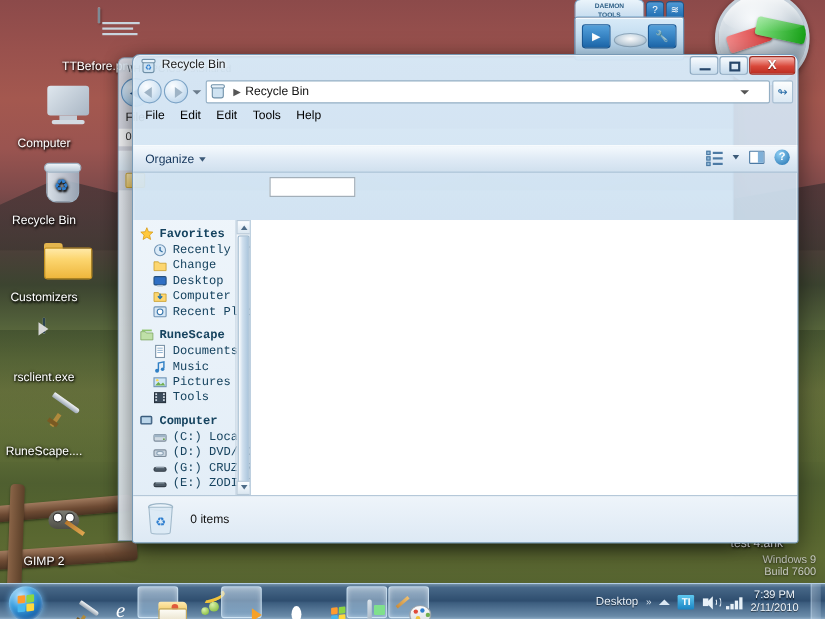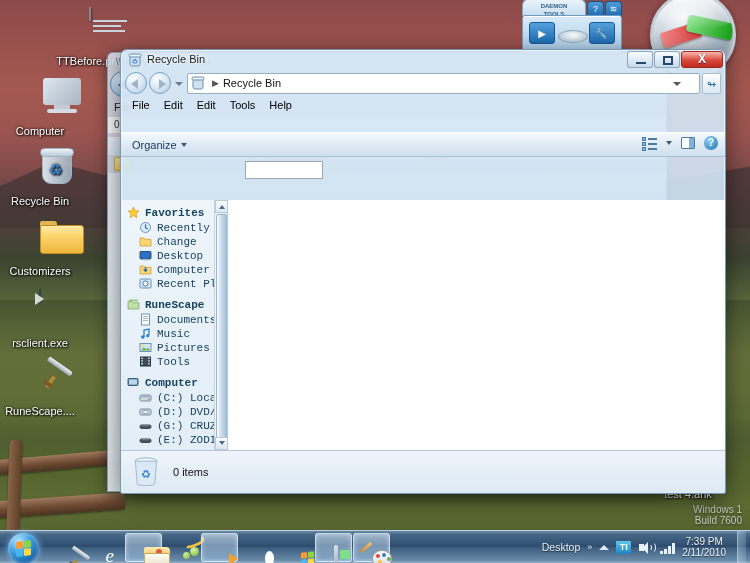--- a/index.html
+++ b/index.html
@@ -412,27 +412,38 @@
     <span class="lbl">RuneScape....</span>
   </div>
 
   <div class="dicon" style="left:2px;top:290px;">
     <span class="glyph">
       <span class="ico-exe"><span class="exe-bar"></span><span class="exe-play"></span></span>
     </span>
     <span class="lbl">rsclient.exe</span>
   </div>
 
+  <div class="dicon" style="left:2px;top:458px;">
+    <span class="glyph">
+      <span class="ico-gimp">
+        <span class="gm-head"></span>
+        <span class="gm-eye" style="left:8px;"></span>
+        <span class="gm-eye" style="left:19px;"></span>
+        <span class="gm-brush"></span>
+      </span>
+    </span>
+    <span class="lbl">GIMP 2</span>
+  </div>
 
   <div class="dicon" style="left:648px;top:488px;width:80px;">
     <span class="lbl">test 4.ahk</span>
   </div>
 
   <div id="watermark">
-    <div>Windows 1</div>
+    <div>Windows 9</div>
     <div>Build 7600</div>
   </div>
 
   <div id="bgwin">
     <div class="bw-title">\\HP-PC\Users\Shared</div>
     <div class="bw-back"></div>
     <div class="bw-menu">File</div>
     <div class="bw-strip"></div>
     <div class="bw-cell">0</div>
     <div class="bw-strip2"></div>

